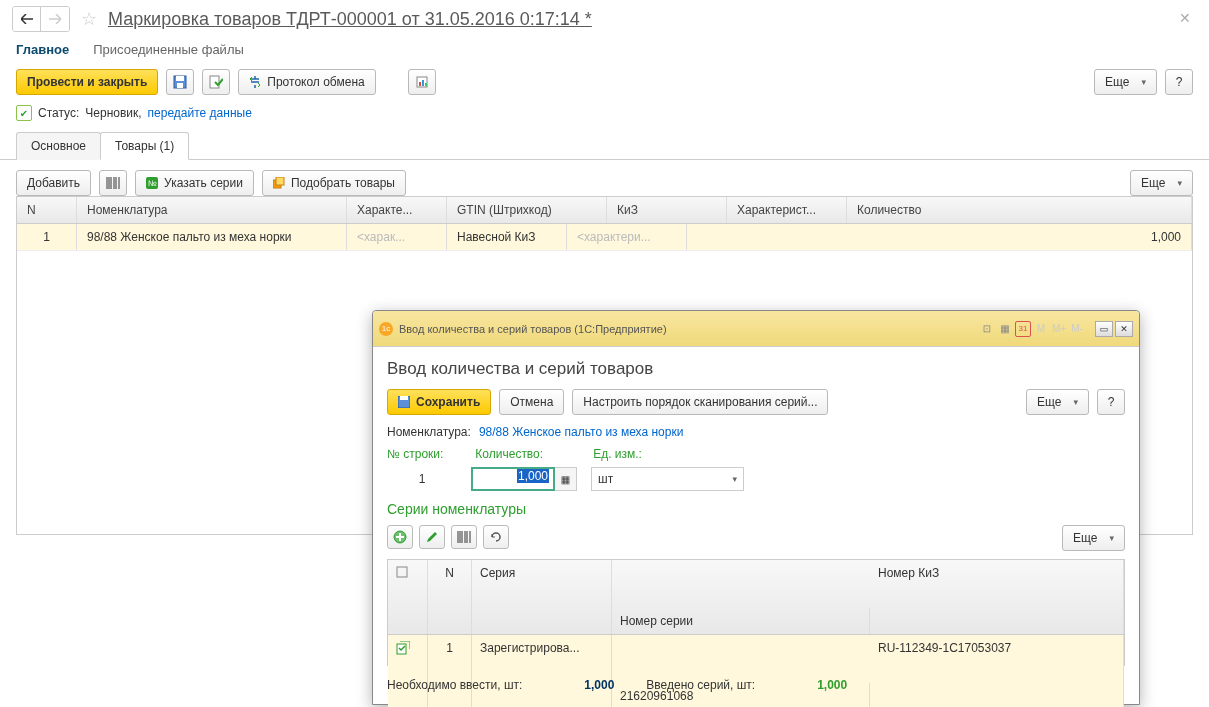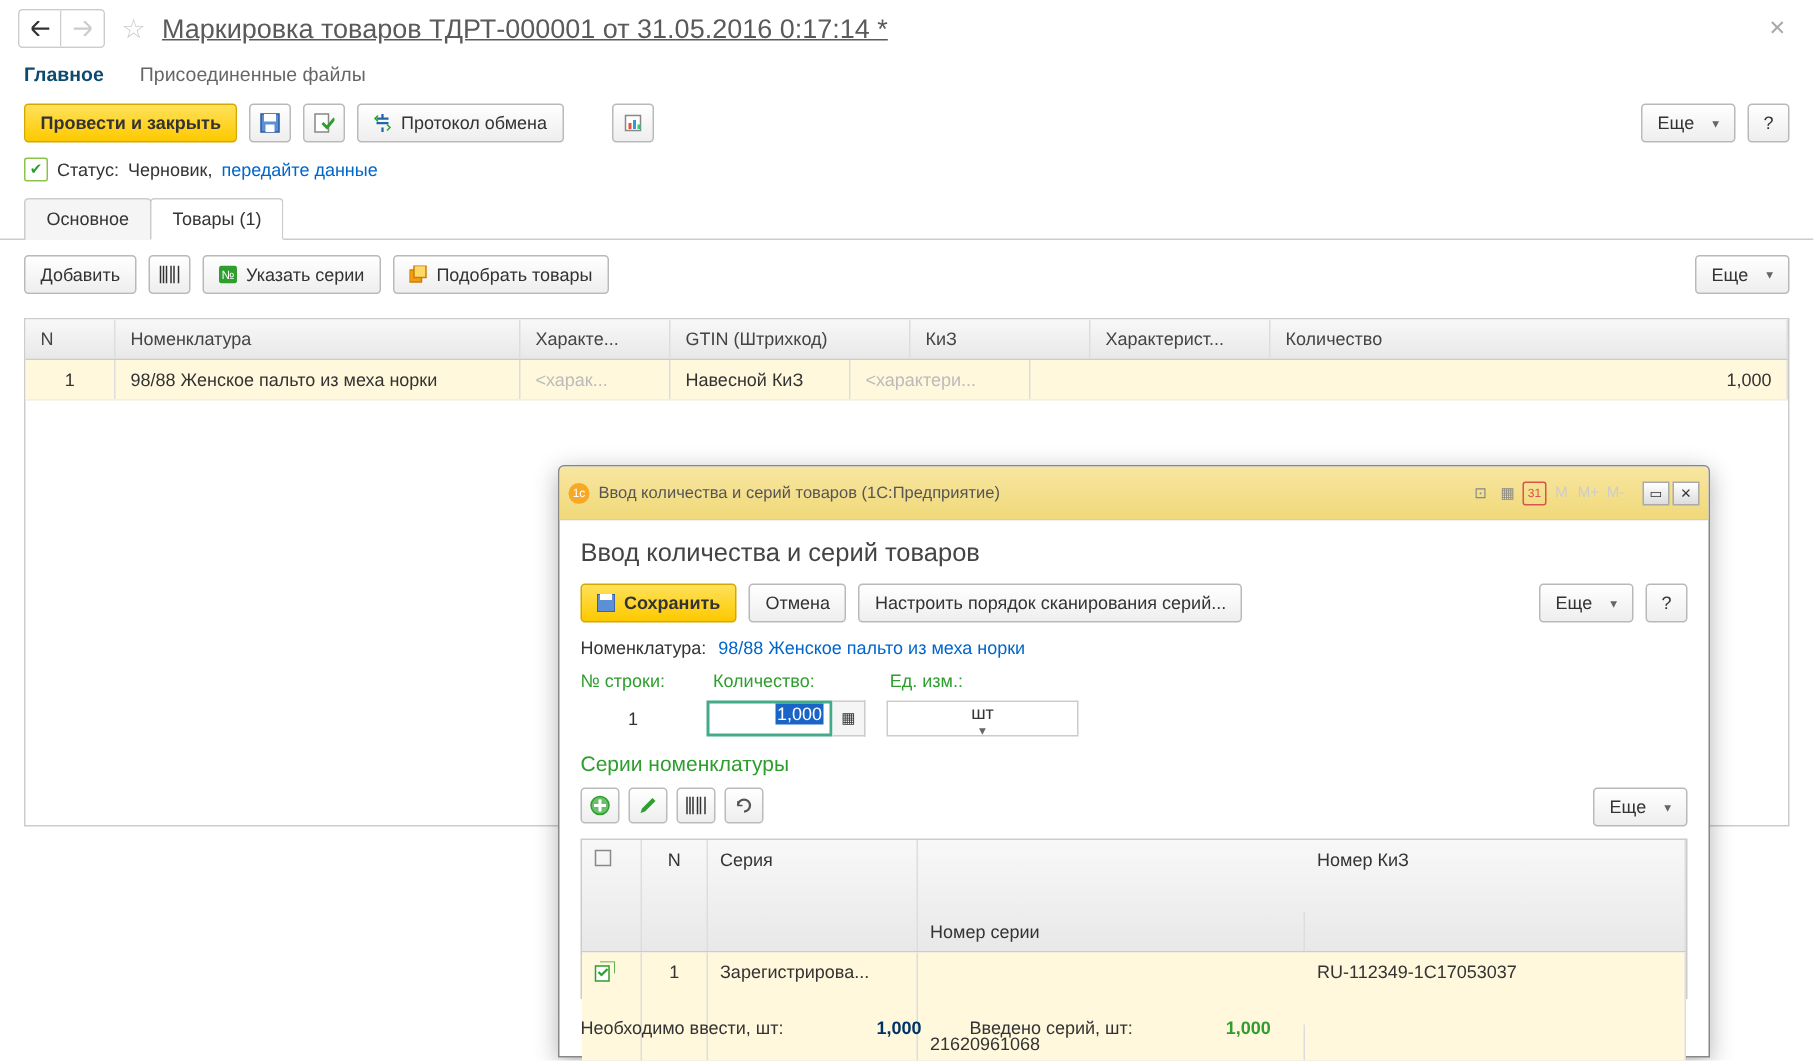--- a/index.html
+++ b/index.html
@@ -34,21 +34,21 @@
 .status-icon { width:16px; height:16px; border:1px solid #8bc34a; border-radius:2px; display:flex; align-items:center; justify-content:center; color:#2e9e2e; font-size:10px; }
 a.link { color:#0066cc; cursor:pointer; }
 
 
 .sub-tabs { display:flex; padding: 0 16px; border-bottom:1px solid #ccc; }
 .sub-tab { padding:6px 14px; border:1px solid #ccc; border-bottom:none; background:#f5f5f5; margin-right:-1px; cursor:pointer; border-radius:3px 3px 0 0; position:relative; top:1px; }
 .sub-tab.active { background:#fff; border-bottom:1px solid #fff; }
 
 
 .tab-content { padding:10px 16px; }
-.tab-toolbar { display:flex; gap:8px; margin-bottom:16px; }
+.tab-toolbar { display:flex; gap:8px; margin-bottom:0; }
 
 
 .table { border:1px solid #ccc; width:100%; }
 .table-header { display:flex; background:linear-gradient(#f8f8f8,#e8e8e8); border-bottom:1px solid #ccc; }
 .th, .td { padding:6px 10px; border-right:1px solid #ddd; overflow:hidden; text-overflow:ellipsis; white-space:nowrap; }
 .th { font-size:12px; color:#444; }
 .table-row { display:flex; background:#fff8dc; border-bottom:1px solid #eee; }
 .td.num { text-align:center; }
 .td.amount { text-align:right; }
 .td.placeholder { color:#bbb; }
@@ -78,21 +78,21 @@
 .dialog-tb { display:flex; gap:8px; margin-bottom:10px; }
 .fld-row { display:flex; align-items:center; gap:8px; margin-bottom:8px; font-size:12px; }
 .fld-label { color:#333; }
 .green-lbl { color:#2e9e2e; }
 .fld-cols { display:flex; gap:60px; margin-bottom:6px;align-items:flex-end; }
 .fld-inputs { display:flex; gap:14px; align-items:center; }
 .num-wrap { display:flex; align-items:center; justify-content:center; width:70px; }
 .qty-input { width:84px; height:24px; border:2px solid #4a8; padding:0 4px; text-align:right; font-size:12px; }
 .qty-input .sel { background:#1a64c8; color:#fff; padding:0 1px; }
 .calc-btn { width:22px; height:24px; border:1px solid #ccc; border-left:none; background:#f5f5f5; display:flex; align-items:center; justify-content:center; cursor:pointer; font-size:10px; }
-.unit-select { width:128px; height:24px; border:1px solid #ccc; padding:0 6px; display:flex; align-items:center; justify-content:space-between;flex-direction:column; }
+.unit-select { width:153px; height:24px; border:1px solid #ccc; padding:0 6px; display:flex; align-items:center; justify-content:space-between; }
 
 .section-h { color:#2e9e2e; font-size:14px; margin:10px 0 8px; }
 .series-tb { display:flex; gap:6px; margin-bottom:8px; }
 .icon-btn { width:26px; height:24px; border:1px solid #bbb; border-radius:3px; background:linear-gradient(#fff,#eee); display:flex; align-items:center; justify-content:center; cursor:pointer; }
 .icon-btn.green { color:#2e9e2e; }
 
 .series-table { border:1px solid #ccc; width:100%; }
 .sth { display:flex; background:linear-gradient(#f8f8f8,#e8e8e8); border-bottom:1px solid #ccc; }
 .scol-ico { width:40px; }
 .scol-n { width:44px; text-align:center; }

